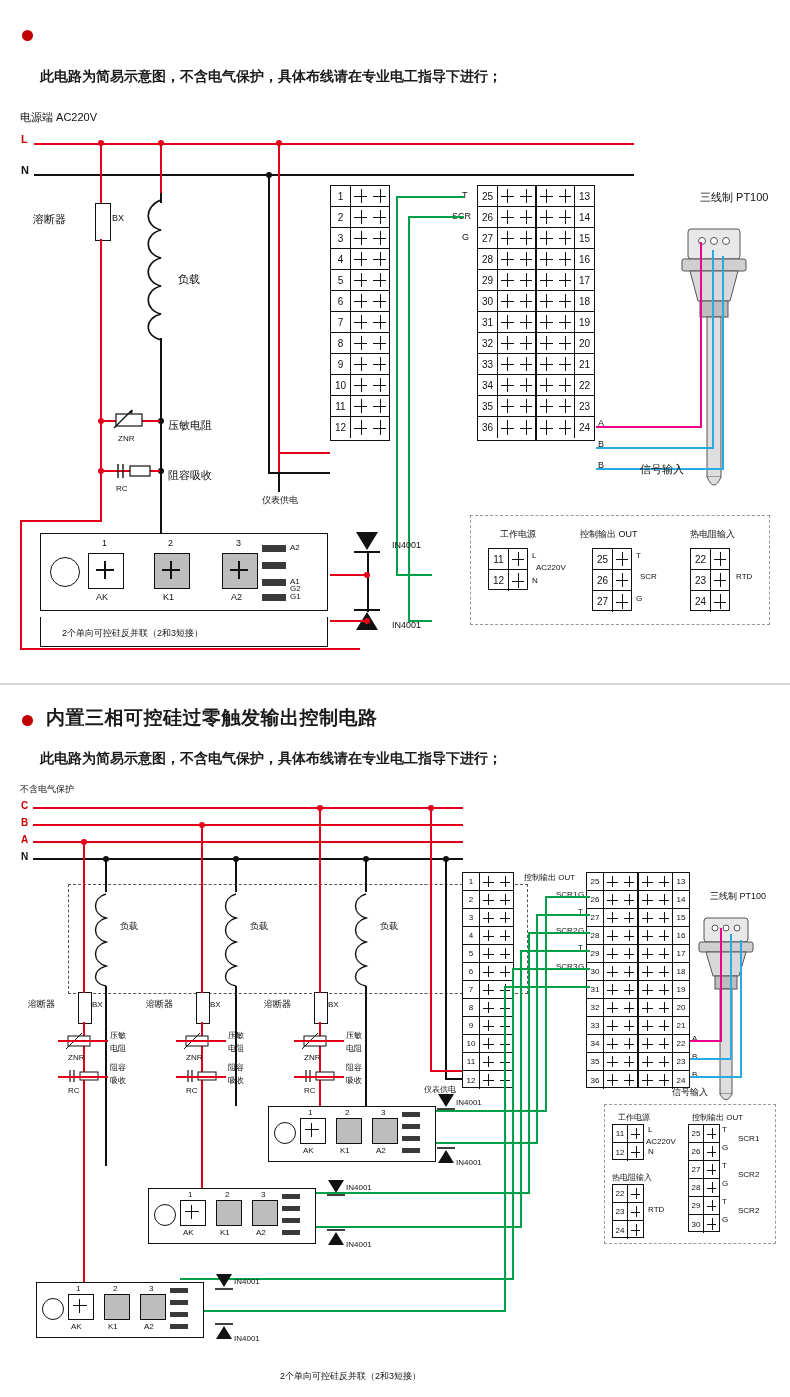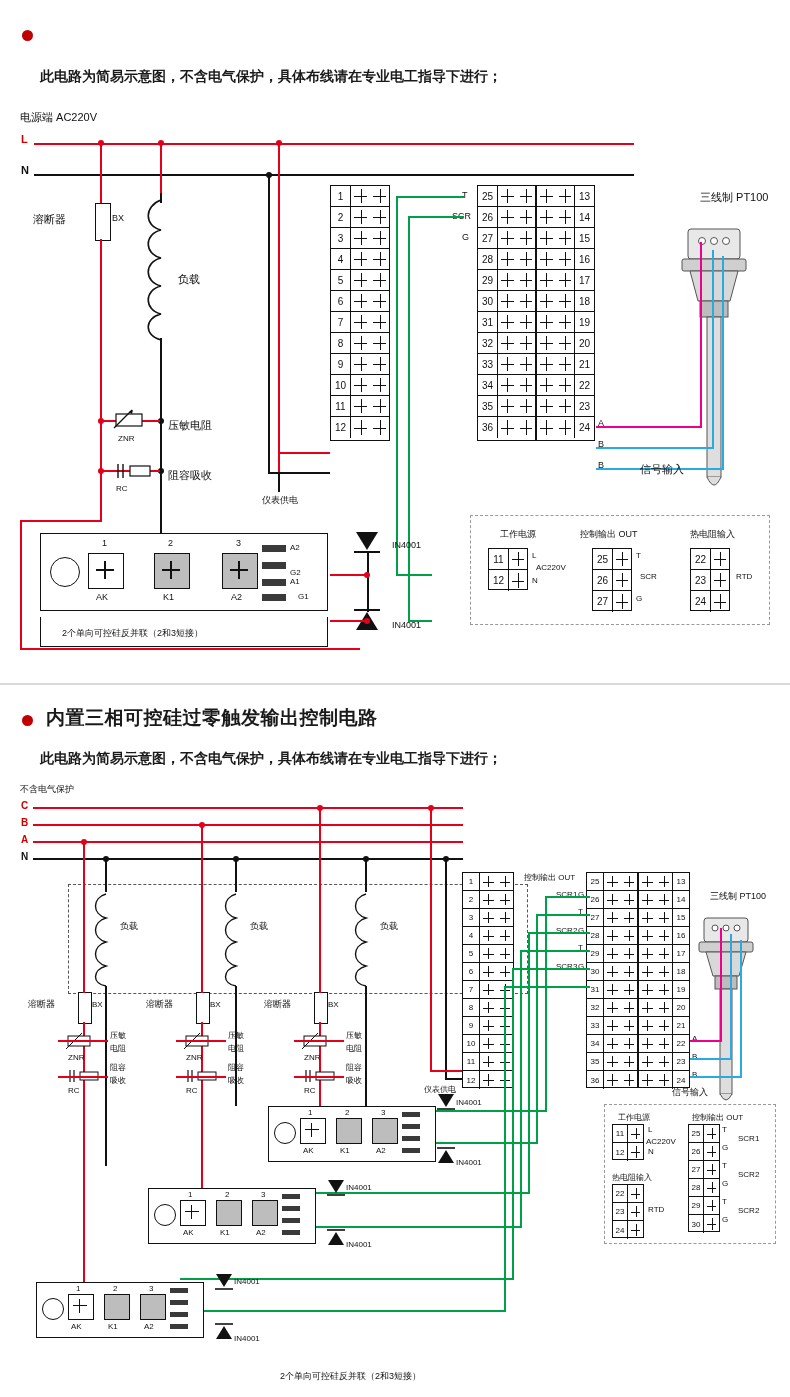--- a/index.html
+++ b/index.html
@@ -348,23 +348,23 @@
   <div class="abs" style="left:162px;top:569px;width:18px;height:1.5px;background:#111;"></div>
   <div class="abs" style="left:170px;top:561px;width:1.5px;height:18px;background:#111;"></div>
   <div class="abs" style="left:222px;top:553px;width:34px;height:34px;border:1.4px solid #111;background:#bdbdbd;"></div>
   <div class="abs" style="left:230px;top:569px;width:18px;height:1.5px;background:#111;"></div>
   <div class="abs" style="left:238px;top:561px;width:1.5px;height:18px;background:#111;"></div>
   <div class="abs" style="left:262px;top:545px;width:24px;height:7px;background:#3a3a3a;"></div>
   <div class="abs" style="left:262px;top:562px;width:24px;height:7px;background:#3a3a3a;"></div>
   <div class="abs" style="left:262px;top:579px;width:24px;height:7px;background:#3a3a3a;"></div>
   <div class="abs" style="left:262px;top:594px;width:24px;height:7px;background:#3a3a3a;"></div>
   <div class="abs lbl-xs" style="left:290px;top:543px;">A2</div>
-  <div class="abs lbl-xs" style="left:290px;top:568px;">G2</div>
+  <div class="abs lbl-xs" style="left:290px;top:584px;">G2</div>
   <div class="abs lbl-xs" style="left:290px;top:577px;">A1</div>
-  <div class="abs lbl-xs" style="left:290px;top:592px;margin-left:8px;">G1</div>
+  <div class="abs lbl-xs" style="left:290px;top:592px;">G1</div>
 
   <div class="abs lbl-s" style="left:102px;top:538px;">1</div>
   <div class="abs lbl-s" style="left:168px;top:538px;">2</div>
   <div class="abs lbl-s" style="left:236px;top:538px;">3</div>
   <div class="abs lbl-s" style="left:96px;top:592px;">AK</div>
   <div class="abs lbl-s" style="left:163px;top:592px;">K1</div>
   <div class="abs lbl-s" style="left:231px;top:592px;">A2</div>
   <div class="abs lbl-s" style="left:62px;top:627px;">2个单向可控硅反并联（2和3短接）</div>
   <div class="abs" style="left:40px;top:617px;width:288px;height:30px;border:1.4px solid #111;border-top:none;box-sizing:border-box;"></div>
 

